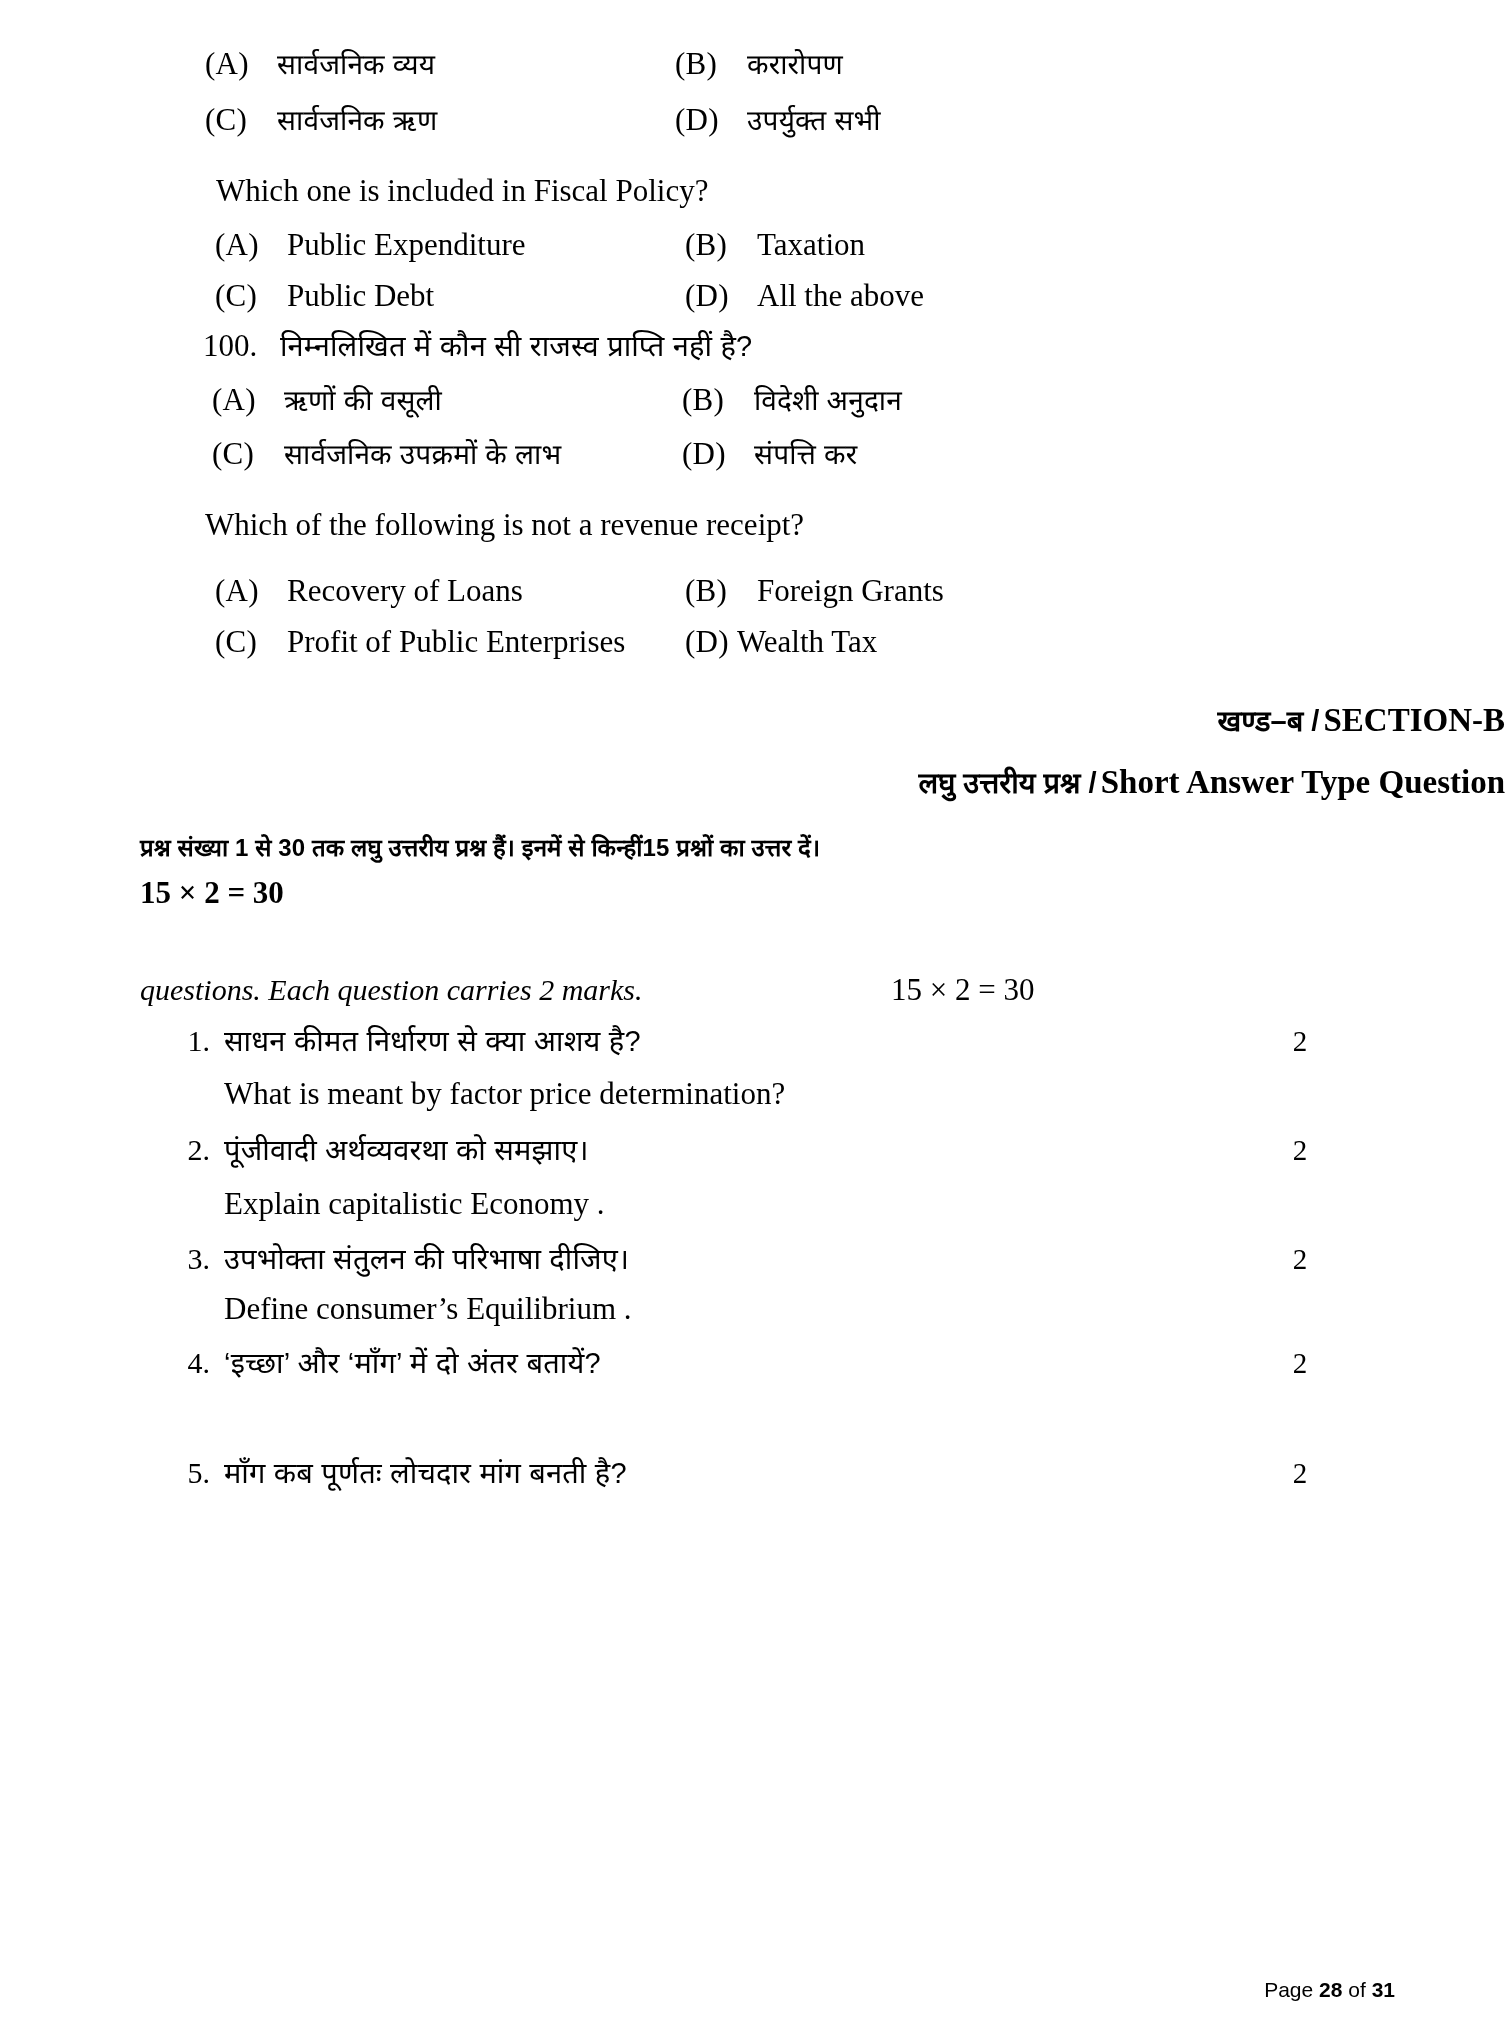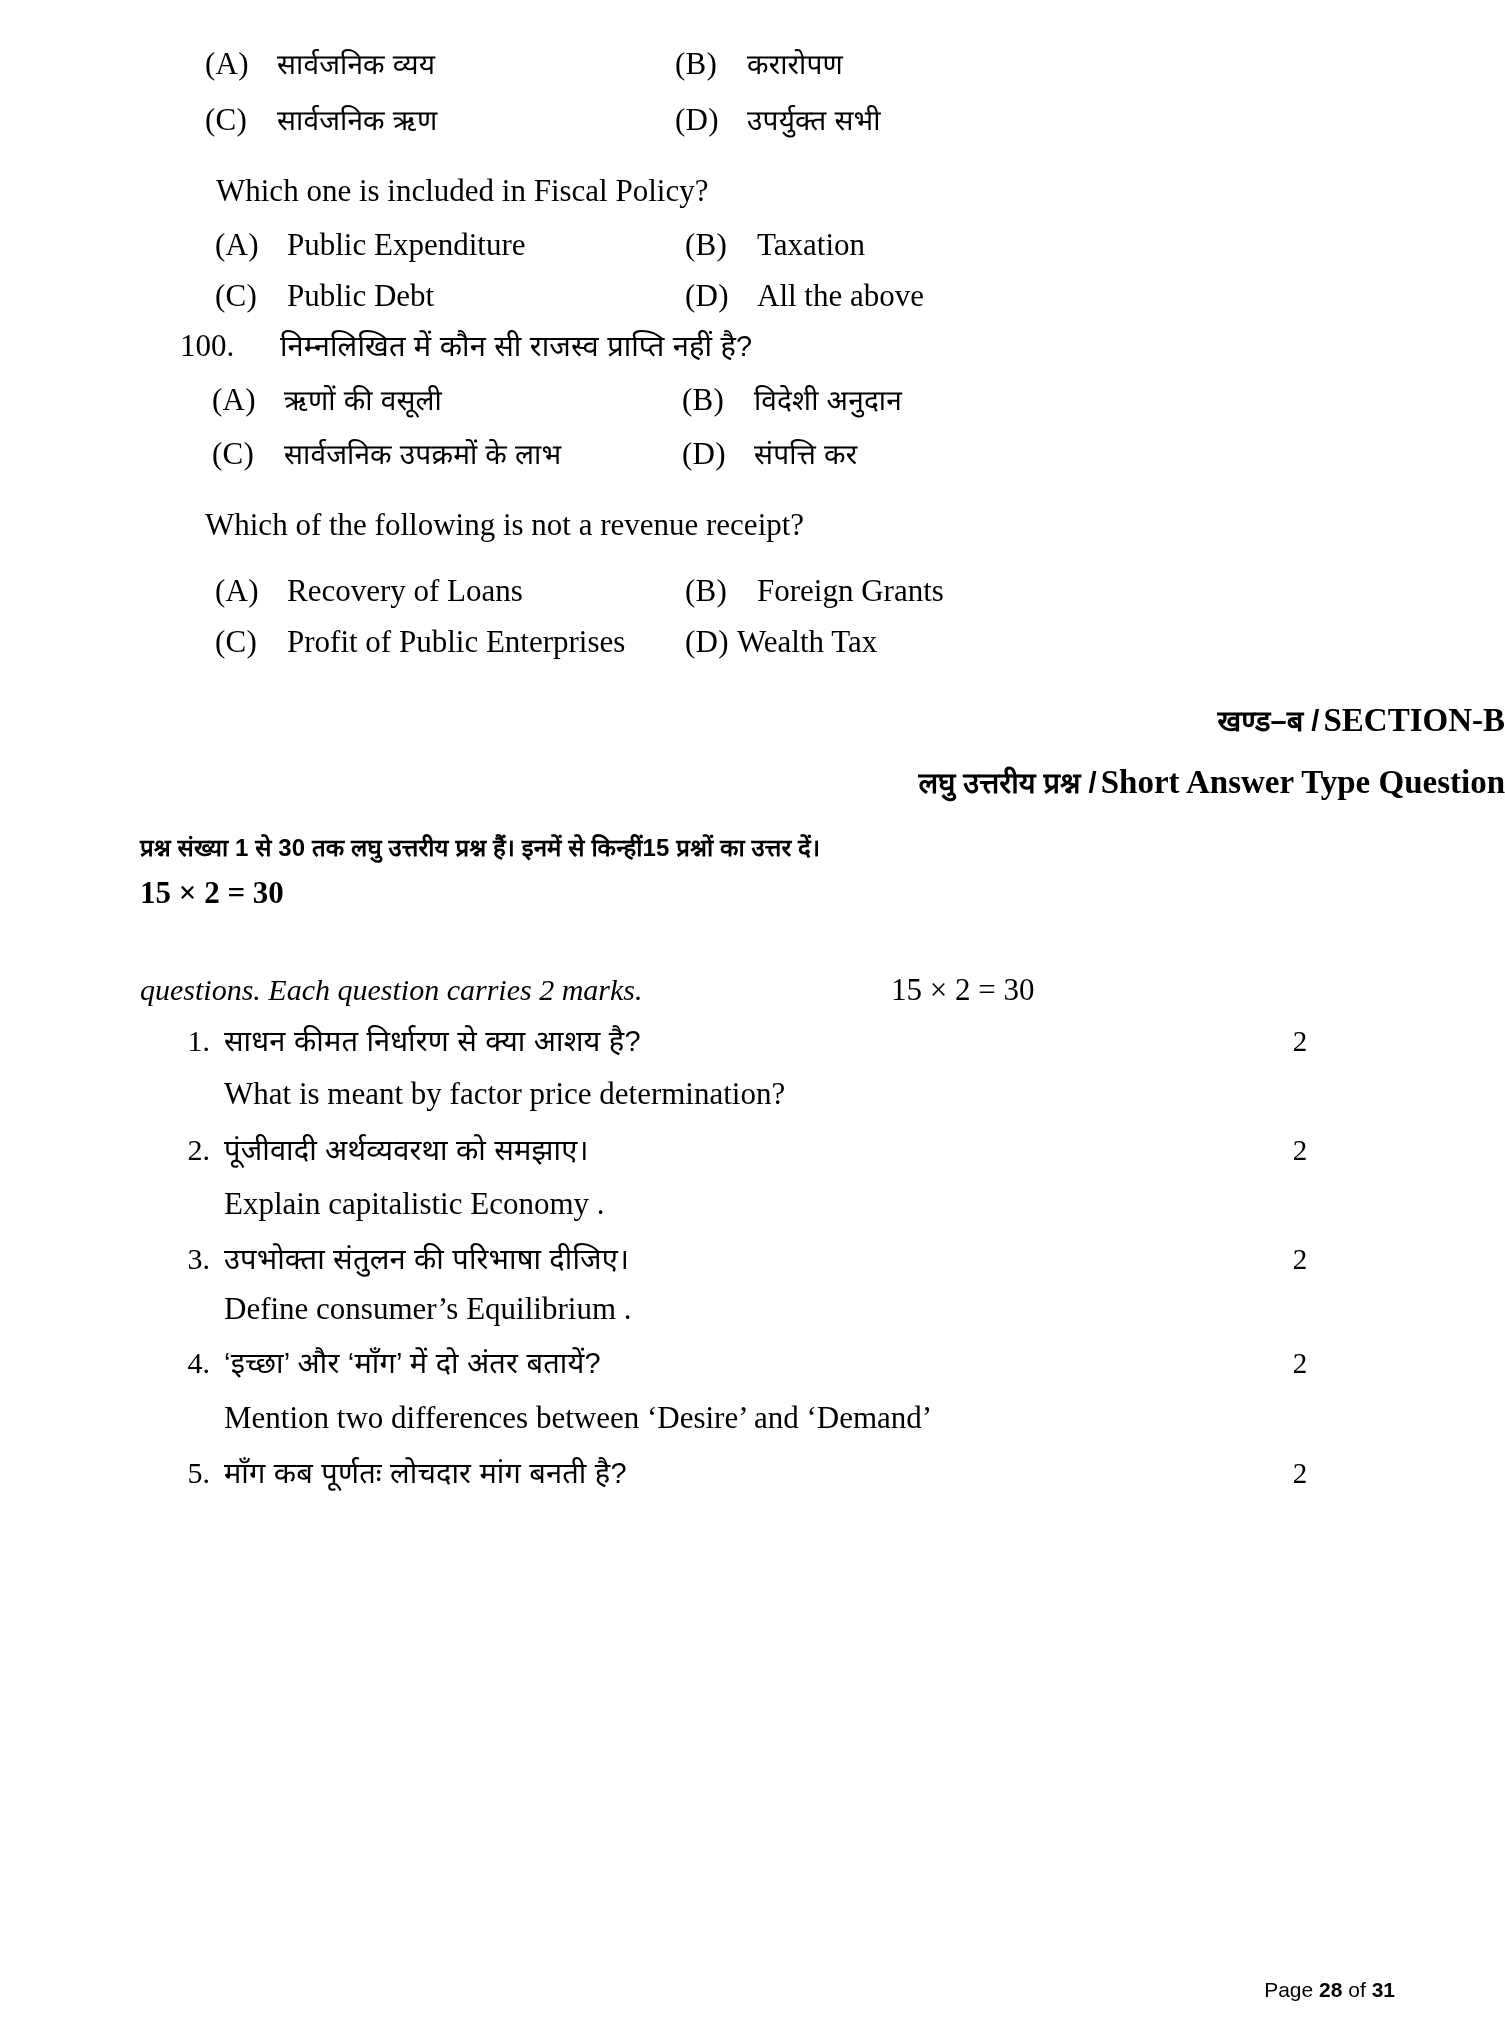--- a/index.html
+++ b/index.html
@@ -53,21 +53,21 @@
   }
 
   
   .q-stem-row {
     display: flex;
     align-items: baseline;
   }
   .q-num {
     width: 100px;
     flex: 0 0 100px;
-    text-align: left;
+    text-align: center;
     font-size: 31px;
   }
 
   .eng-stem {
     font-size: 31px;
     font-family: "Liberation Serif", "DejaVu Serif", serif;
   }
 
   
   .sec-head {
@@ -282,21 +282,20 @@
     <span class="sa-body hindi" style="font-size:29px;">उपभोक्ता संतुलन की परिभाषा दीजिए।</span>
     <span class="sa-marks">2</span>
   </div>
   <div class="abs sa-eng" style="left:224px; top:1291px;">Define consumer’s Equilibrium .</div>
 
   <div class="abs sa-row" style="left:170px; top:1342px; width:1160px;">
     <span class="sa-num">4.</span>
     <span class="sa-body hindi" style="font-size:29px;">‘इच्छा’ और ‘माँग’ में दो अंतर बतायें?</span>
     <span class="sa-marks">2</span>
   </div>
-  <div class="abs sa-eng" style="left:224px; top:1400px;">Mention two differences between ‘Desire’ and ‘Demand’</div>
 
   <div class="abs sa-row" style="left:170px; top:1452px; width:1160px;">
     <span class="sa-num">5.</span>
     <span class="sa-body hindi" style="font-size:29px;">माँग कब पूर्णतः लोचदार मांग बनती है?</span>
     <span class="sa-marks">2</span>
   </div>
 
   <div class="footer">
     <span>Page</span>
     <b>28</b>

